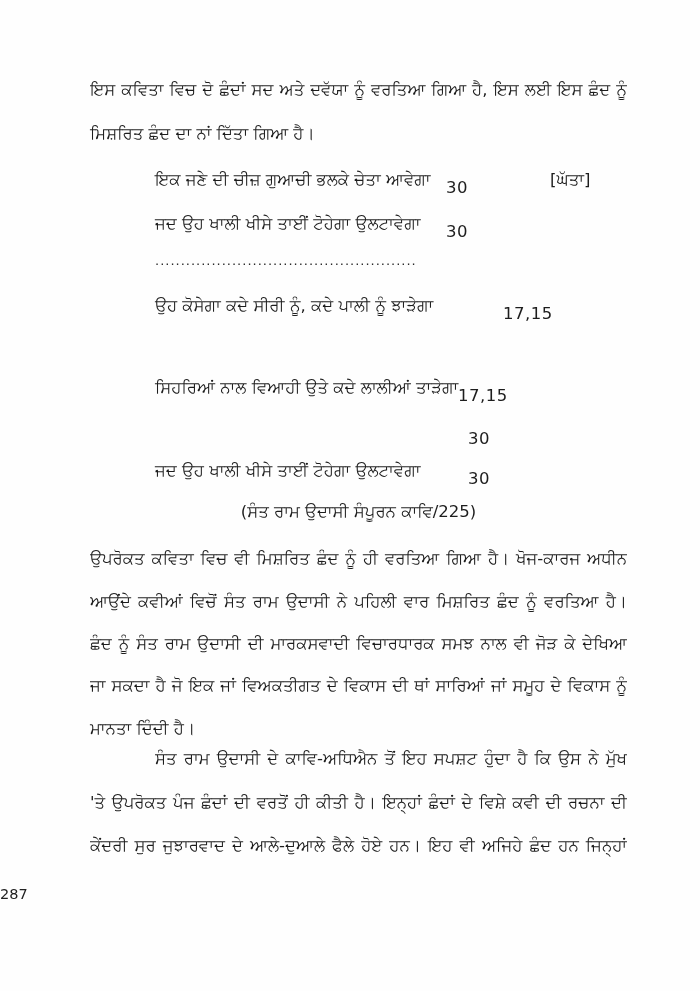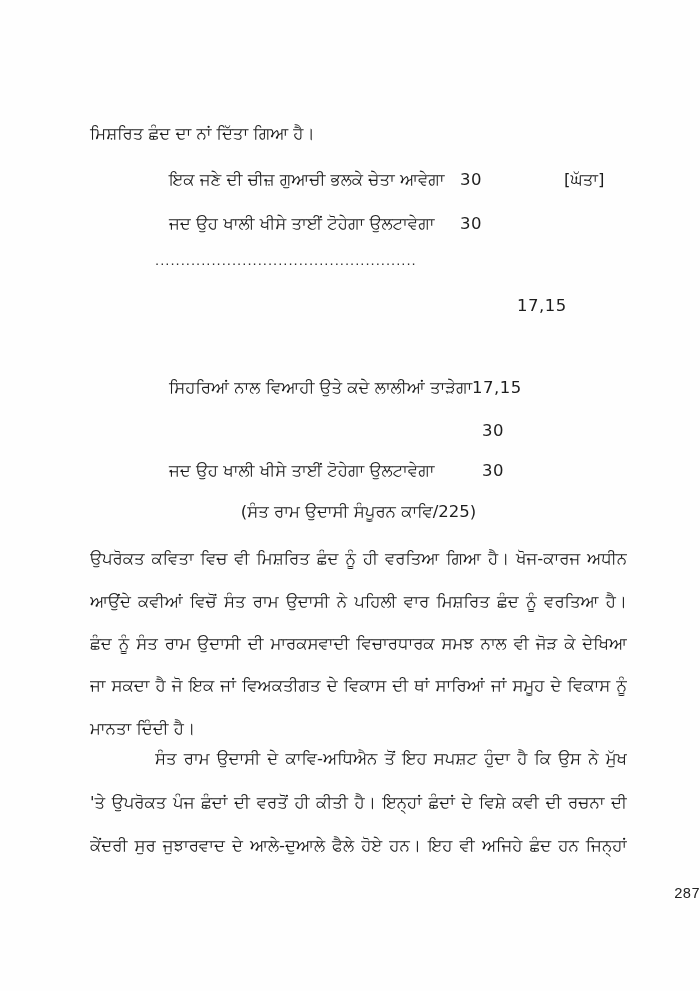--- a/index.html
+++ b/index.html
@@ -29,33 +29,34 @@
     white-space: normal;
     height: 26px;
     overflow: hidden;
   }
   .indent1 {
     left: 155px;
     width: 472px;
   }
   .vrow {
     position: absolute;
-    left: 14px;
+    left: 0;
     width: 640px;
     height: 26px;
   }
   .vtext {
     position: absolute;
     left: 155px;
     white-space: nowrap;
   }
   .vnum {
     position: absolute;
     white-space: nowrap;
     letter-spacing: 0.5px;
+    margin-top: 8px;
   }
   .vtag {
     position: absolute;
     white-space: nowrap;
   }
   .dots {
     position: absolute;
     left: 155px;
     width: 260px;
     overflow: hidden;
@@ -68,46 +69,47 @@
     position: absolute;
     left: 90px;
     width: 537px;
     text-align: center;
     white-space: nowrap;
   }
   .pagenum {
     position: absolute;
     left: 0;
     width: 700px;
-    text-align: right;
+    text-align: left;
     font-size: 14.5px;
     color: #222222;
-    font-family: Liberation Mono, monospace;
   }
 </style>
 </head>
 <body>
 
 <div class="page">
 
+  <div class="line just" style="top:78px">ਇਸ ਕਵਿਤਾ ਵਿਚ ਦੋ ਛੰਦਾਂ ਸਦ ਅਤੇ ਦਵੱਯਾ ਨੂੰ ਵਰਤਿਆ ਗਿਆ ਹੈ, ਇਸ ਲਈ ਇਸ ਛੰਦ ਨੂੰ</div>
   <div class="line" style="top:122px">ਮਿਸ਼ਰਿਤ ਛੰਦ ਦਾ ਨਾਂ ਦਿੱਤਾ ਗਿਆ ਹੈ।</div>
 
   <div class="vrow" style="top:168px">
     <span class="vtext">ਇਕ ਜਣੇ ਦੀ ਚੀਜ਼ ਗੁਆਚੀ ਭਲਕੇ ਚੇਤਾ ਆਵੇਗਾ</span>
     <span class="vnum" style="left:446px">30</span>
     <span class="vtag" style="left:550px">[ਘੱਤਾ]</span>
   </div>
   <div class="vrow" style="top:212px">
     <span class="vtext">ਜਦ ਉਹ ਖਾਲੀ ਖੀਸੇ ਤਾਈਂ ਟੋਹੇਗਾ ਉਲਟਾਵੇਗਾ</span>
     <span class="vnum" style="left:446px">30</span>
   </div>
 
   <div class="dots" style="top:252px">....................................................................</div>
 
   <div class="vrow" style="top:294px">
+    <span class="vtext">ਉਹ ਕੋਸੇਗਾ ਕਦੇ ਸੀਰੀ ਨੂੰ, ਕਦੇ ਪਾਲੀ ਨੂੰ ਝਾੜੇਗਾ</span>
     <span class="vnum" style="left:503px">17,15</span>
   </div>
   <div class="vrow" style="top:376px">
     <span class="vtext">ਸਿਹਰਿਆਂ ਨਾਲ ਵਿਆਹੀ ਉਤੇ ਕਦੇ ਲਾਲੀਆਂ ਤਾੜੇਗਾ</span>
     <span class="vnum" style="left:458px">17,15</span>
   </div>
   <div class="vrow" style="top:419px">
     <span class="vnum" style="left:468px">30</span>
   </div>
   <div class="vrow" style="top:459px">

